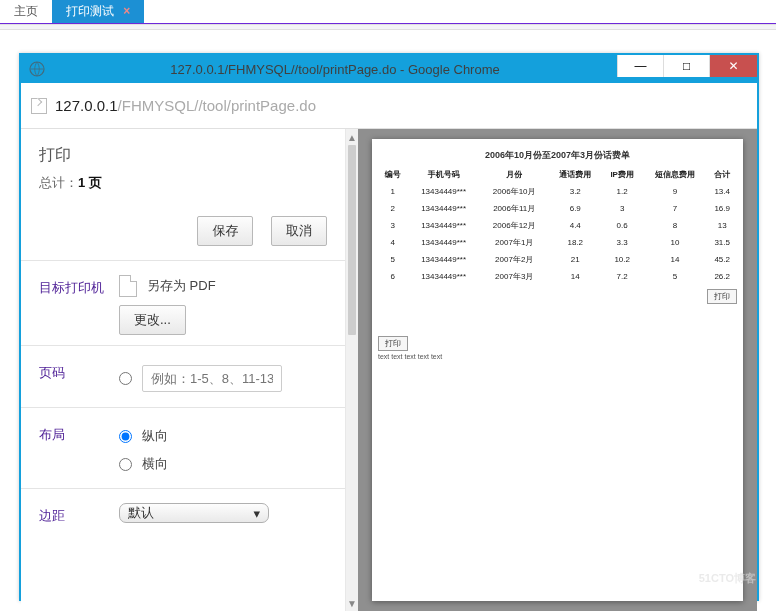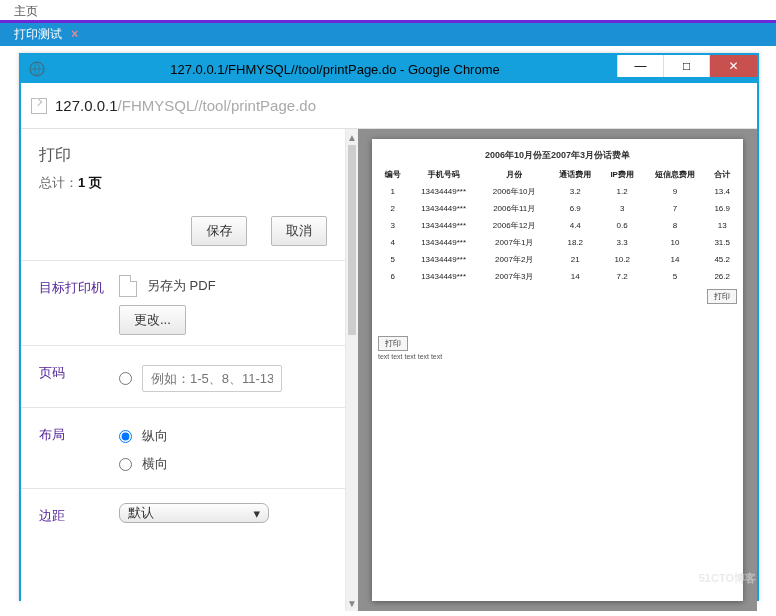--- a/index.html
+++ b/index.html
@@ -1,44 +1,44 @@
 <!DOCTYPE html>
 <html><head>
 <meta charset="utf-8">
 <style>
 * { box-sizing: border-box; margin: 0; padding: 0; }
 body { width: 776px; height: 616px; font-family: "Microsoft YaHei", sans-serif; background: #fff; overflow: hidden; position: relative; font-size: 13px; color: #333; }
-.outer-tabs { height: 24px; background: #fff; border-bottom: 4px solid #6d28d9; display: flex; flex-direction: column; }
+.outer-tabs { height: 24px; background: #fff; border-bottom: 1px solid #6d28d9; display: flex; }
 .outer-tab { padding: 3px 14px; font-size: 12px; color: #555; cursor: pointer; }
 .outer-tab.active { background: #1c90d4; color: #fff; }
 .outer-tab-close { margin-left: 6px; color: #e88; font-weight: bold; }
 .outer-sep { width: 100%; height: 6px; background: #f3f4f5; border-top: 1px solid #e0e0e0; border-bottom: 1px solid #e0e0e0; margin-top: 0; }
 .chrome-window { position: absolute; left: 19px; top: 53px; width: 740px; height: 548px; border: 2px solid #14a0dc; background: #fff; box-shadow: 0 0 4px rgba(0,0,0,.2); }
 .titlebar { height: 28px; background: #14a0dc; display: flex; align-items: center; color: #000; }
 .titlebar-icon { width: 16px; height: 16px; margin: 0 8px; opacity: .7; }
-.titlebar-text { flex: 1; text-align: center; font-size: 13px; color: #000000; }
+.titlebar-text { flex: 1; text-align: center; font-size: 13px; color: #404040; }
 .winbtns { display: flex; height: 100%; }
 .winbtn { width: 46px; height: 22px; background: #fff; border-left: 1px solid #ddd; display: flex; align-items: center; justify-content: center; font-size: 12px; }
 .winbtn.close { background: #c8504f; color: #fff; width: 48px; }
 .addr-bar { height: 46px; background: #fff; display: flex; align-items: center; padding: 0 10px; border-bottom: 1px solid #e0e0e0; }
 .addr-icon { width: 16px; height: 16px; border: 1px solid #bbb; margin-right: 8px; position: relative; }
 .addr-icon::after { content: ""; position: absolute; left: 3px; top: 0; width: 5px; height: 5px; border-bottom: 1px solid #bbb; border-right: 1px solid #bbb; transform: rotate(-45deg); background: #fff; }
 .addr-text { font-size: 15px; color: #222; }
 .addr-gray { color: #aaa; }
 .chrome-body { display: flex; height: calc(100% - 62px); }
 .print-panel { width: 325px; background: #fff; display: flex; flex-direction: column; border-right: 1px solid #e8e8e8; }
 .panel-scroll { width: 12px; background: #f1f1f1; display: flex; flex-direction: column; }
 .scroll-up, .scroll-dn { height: 16px; background: #f1f1f1; display: flex; align-items: center; justify-content: center; color: #888; font-size: 10px; }
 .scroll-thumb { flex: 0 0 190px; background: #cdcdcd; margin: 0 2px; border-radius: 1px; }
 .panel-top { padding: 16px 18px 14px; }
 .panel-title { font-size: 16px; color: #555; margin-bottom: 8px; }
 .panel-sub { font-size: 13px; color: #666; }
 .panel-sub b { color: #111; }
 .panel-actions { text-align: right; padding: 10px 18px 14px 0; }
-.btn { display: inline-block; padding: 5px 14px; font-size: 13px; border: 1px solid #b8b8b8; background: linear-gradient(#fdfdfd,#e9e9e9); border-radius: 2px; color: #333; margin-left: 20px; cursor: pointer; }
+.btn { display: inline-block; padding: 5px 14px; font-size: 13px; border: 1px solid #b8b8b8; background: linear-gradient(#fdfdfd,#e9e9e9); border-radius: 2px; color: #333; margin-left: 14px; cursor: pointer; }
 .divider { height: 1px; background: #e4e4e4; margin: 0; }
 .setting-row { display: flex; padding: 14px 18px 10px; }
 .setting-label { width: 80px; color: #4c1d95; font-size: 13px; padding-top: 4px; }
 .setting-body { flex: 1; }
 .dest-item { display: flex; align-items: center; margin-bottom: 8px; }
 .dest-icon { width: 18px; height: 22px; border: 1px solid #bbb; background: #fff; margin-right: 10px; position: relative; }
 .dest-icon::before { content: ""; position: absolute; right: -1px; top: -1px; width: 6px; height: 6px; border-bottom: 1px solid #bbb; border-left: 1px solid #bbb; background: #fff; }
 .dest-text { font-size: 13px; color: #444; }
 .radio-row { display: flex; align-items: center; font-size: 13px; color: #444; padding: 5px 0; }
 .radio-row input[type=radio] { margin-right: 10px; }

